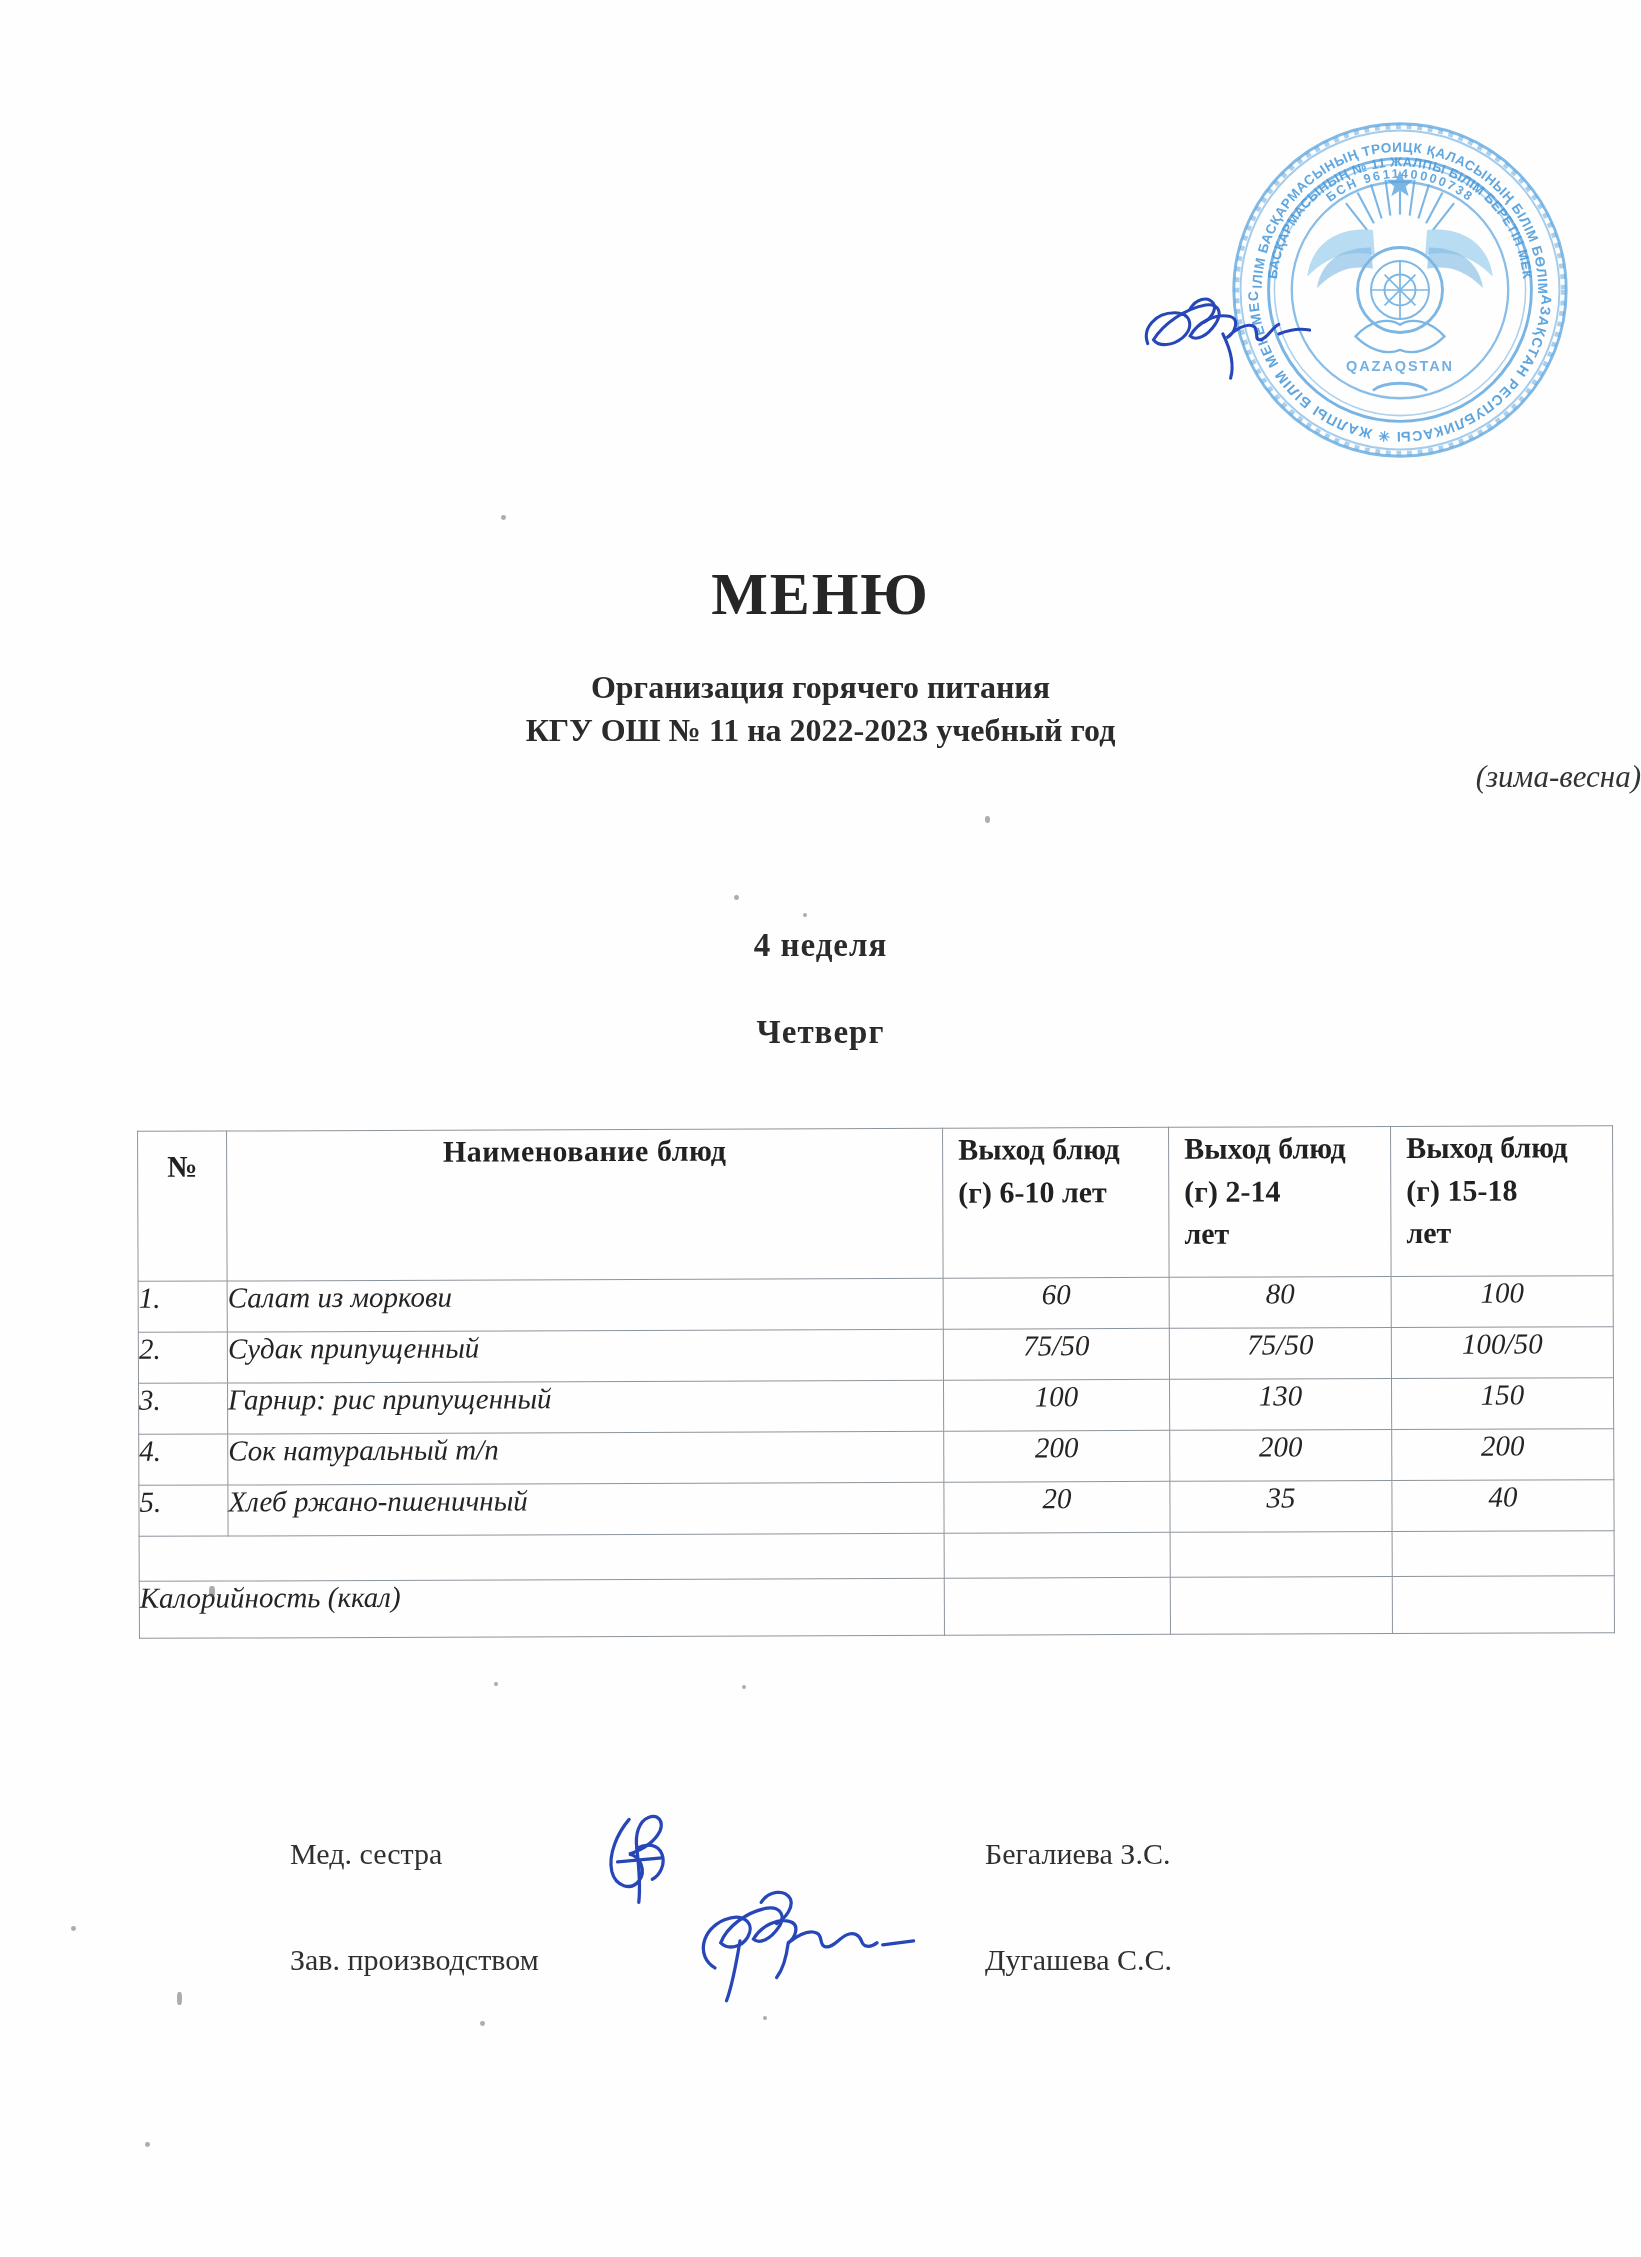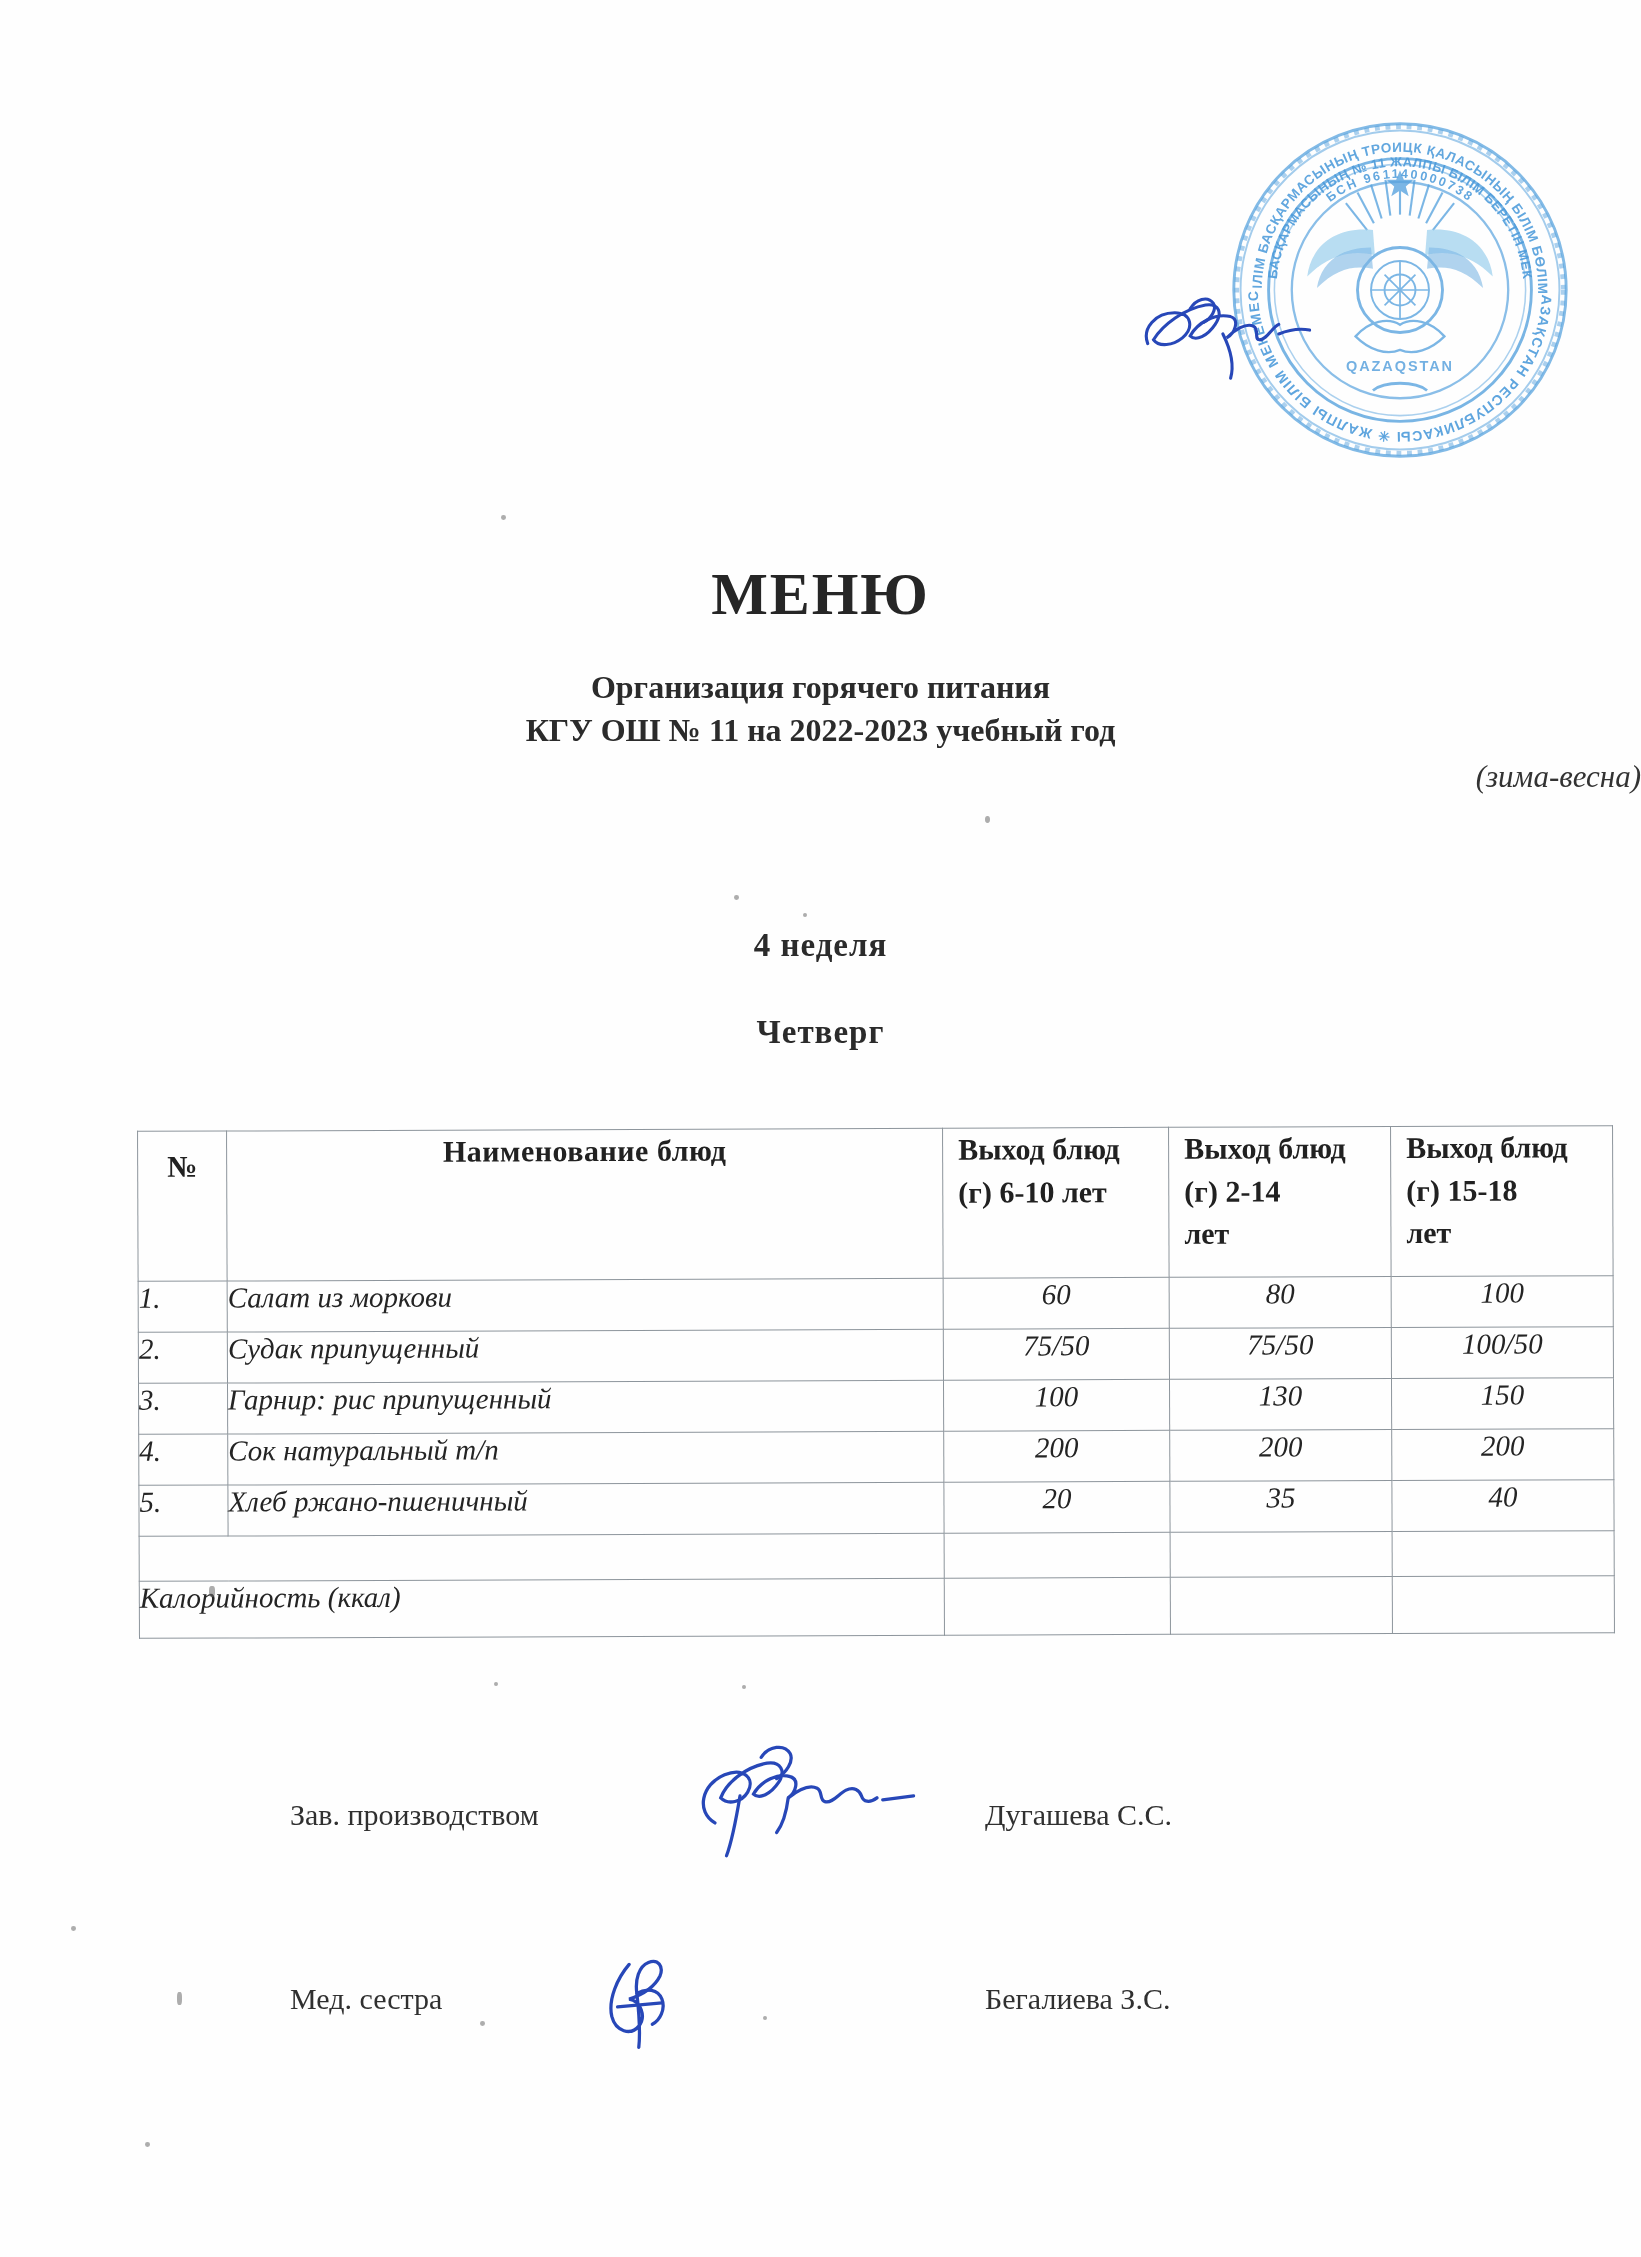--- a/index.html
+++ b/index.html
@@ -453,55 +453,55 @@
           <td class="td-val"></td>
         </tr>
 
       </tbody>
     </table>
   </div>
 
   <div class="sig-area">
 
     <div class="sig-entry">
+      <div class="sig-role" style="left:290px; top:60px;">Мед. сестра</div>
+      <div class="sig-mark" style="left:579px; top:17.4px;">
+        <svg viewBox="0 0 140 130" width="135" height="126" aria-hidden="true">
+          <g fill="none" stroke="#2747b8" stroke-width="3.4" stroke-linecap="round">
+            <path d="M 52,26 C 40,40 30,62 34,80 C 38,96 54,100 62,90
+                     C 70,80 64,64 52,62 C 64,58 78,50 84,38 C 88,28 82,20 72,24
+                     C 62,28 58,42 60,56 C 62,74 64,94 62,112"></path>
+            <path d="M 60,56 C 70,50 82,52 86,62 C 90,72 84,84 76,88"></path>
+            <path d="M 40,70 L 86,66"></path>
+          </g>
+        </svg>
+      </div>
+      <div class="sig-person" style="left:985px; top:60px;">Бегалиева З.С.</div>
+    </div>
+
+    <div class="sig-entry">
       <div class="sig-role" style="left:290px; top:21px;">Зав. производством</div>
       <div class="sig-mark" style="left:676px; top:-37px;">
         <svg viewBox="0 0 300 140" width="290" height="135" aria-hidden="true">
           <g fill="none" stroke="#2747b8" stroke-width="3.4" stroke-linecap="round">
             <path d="M 40,86 C 20,74 26,46 50,36 C 70,28 82,40 74,54 C 68,64 54,68 46,60
                      C 52,44 72,28 94,24 C 108,22 114,32 106,44 C 98,56 86,62 80,56
                      C 88,42 106,34 118,38 C 128,41 124,54 116,60 C 126,52 138,46 146,50
                      C 152,53 148,62 154,64 C 162,66 168,56 176,52 C 184,48 190,52 192,58
                      C 194,64 200,66 208,60"></path>
             <path d="M 88,18 C 96,6 112,4 118,14 C 122,22 114,34 104,40"></path>
             <path d="M 214,62 L 246,58"></path>
             <path d="M 66,58 C 62,82 58,104 52,120"></path>
             <path d="M 116,60 C 114,76 110,88 104,96"></path>
           </g>
         </svg>
       </div>
       <div class="sig-person" style="left:985px; top:21px;">Дугашева С.С.</div>
     </div>
 
-    <div class="sig-entry">
-      <div class="sig-role" style="left:290px; top:60px;">Мед. сестра</div>
-      <div class="sig-mark" style="left:579px; top:17.4px;">
-        <svg viewBox="0 0 140 130" width="135" height="126" aria-hidden="true">
-          <g fill="none" stroke="#2747b8" stroke-width="3.4" stroke-linecap="round">
-            <path d="M 52,26 C 40,40 30,62 34,80 C 38,96 54,100 62,90
-                     C 70,80 64,64 52,62 C 64,58 78,50 84,38 C 88,28 82,20 72,24
-                     C 62,28 58,42 60,56 C 62,74 64,94 62,112"></path>
-            <path d="M 60,56 C 70,50 82,52 86,62 C 90,72 84,84 76,88"></path>
-            <path d="M 40,70 L 86,66"></path>
-          </g>
-        </svg>
-      </div>
-      <div class="sig-person" style="left:985px; top:60px;">Бегалиева З.С.</div>
-    </div>
-
   </div>
 
   <div class="speck" style="left:209px;  top:1586px; width:5.8px;  height:10.6px; border-radius:40%;"></div>
   <div class="speck" style="left:501px;  top:515px;  width:4.8px;  height:4.8px;"></div>
   <div class="speck" style="left:985px; top:816px;  width:4.8px;  height:6.8px;"></div>
   <div class="speck" style="left:734px;  top:895px;  width:4.8px;  height:4.8px;"></div>
   <div class="speck" style="left:803px;  top:913px;  width:3.9px;  height:3.9px;"></div>
   <div class="speck" style="left:742px;  top:1685px; width:3.9px;  height:3.9px;"></div>
   <div class="speck" style="left:494px;  top:1682px; width:3.9px;  height:3.9px;"></div>
   <div class="speck" style="left:71px;   top:1926px; width:4.8px;  height:4.8px;"></div>

